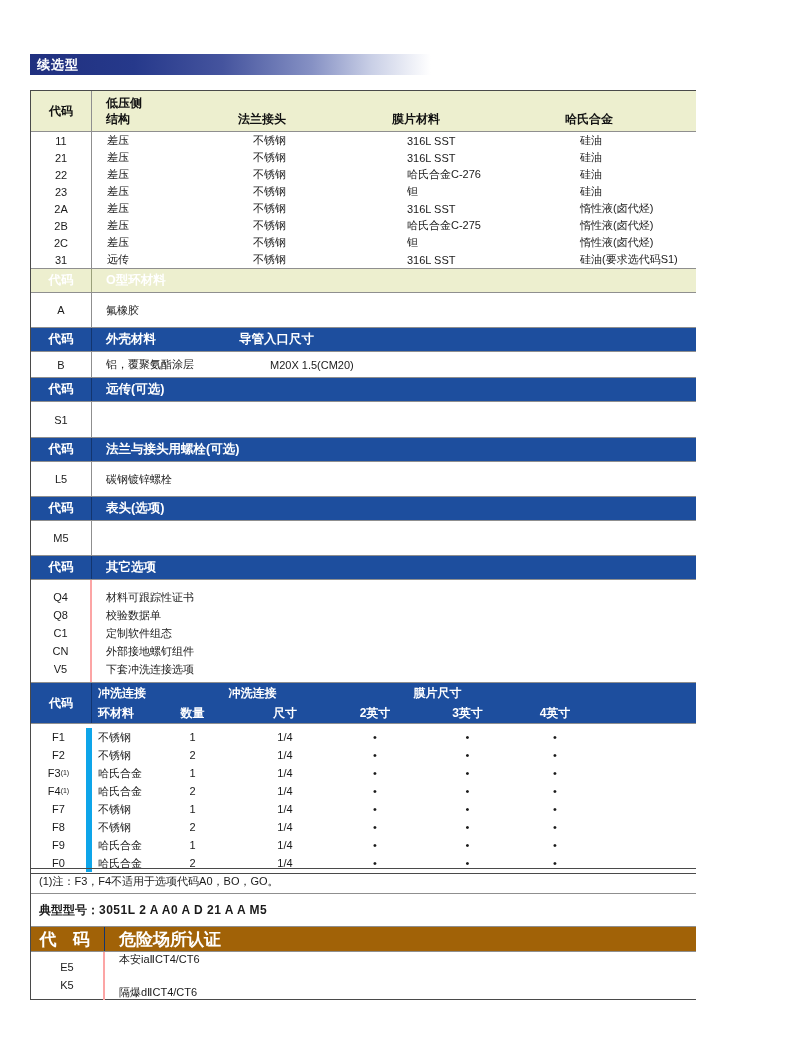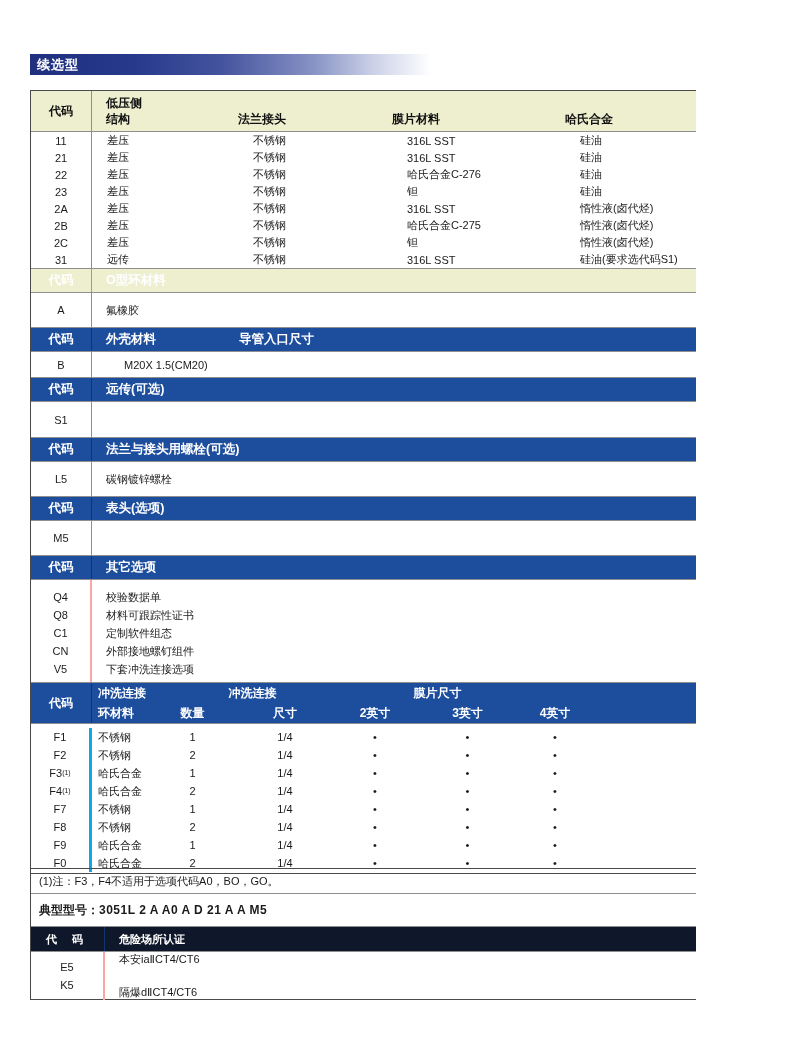--- a/index.html
+++ b/index.html
@@ -34,28 +34,28 @@
   .secrow{font-size:11px;}
   .h34{height:34px;} .h25{height:25px;} .h35{height:35px;}
   .multiblock{font-size:11px;}
   .mb-line{line-height:18px;}
   .flushband{height:40px;background:#1d4e9e;color:#fff;font-weight:bold;font-size:12px;}
   .flushband .gfh{display:grid;grid-template-columns:61px 68px 65px 120px 60px 125px 50px 1fr;grid-template-rows:20px 20px;height:40px;}
   .fh-code{grid-row:1/3;grid-column:1;display:flex;align-items:center;justify-content:center;border-right:1px solid #12356f;}
   .fh{display:flex;align-items:center;}
   .fhc{display:flex;align-items:center;justify-content:center;}
   .frow{height:18px;font-size:11px;}
-  .frow .code{border-right:3px solid #0ea5e9;}
+  .frow .code{border-right:6px solid #0ea5e9;}
   .bullet{font-size:11px;line-height:1;}
   sup.s{font-size:7px;vertical-align:super;line-height:0;}
   .notebox{height:24px;display:flex;align-items:center;padding-left:8px;font-size:11px;}
   .typicalbox{height:32px;display:flex;align-items:center;padding-left:8px;font-size:12px;}
   .typicalbox .lbl{font-weight:bold;}
   .typicalbox .val{font-weight:bold;letter-spacing:0.5px;}
-  .hzband{height:24px;background:#0f172a;color:#fff;font-weight:bold;font-size:11px;}
+  .hzband{height:24px;background:#a16207;color:#fff;font-weight:bold;font-size:17px;font-family:Liberation Serif, serif;}
   .hzband .code{border-right:1px solid #12356f;letter-spacing:6px;}
   .hzbody{height:47px;font-size:11px;}
   .hzbody .gh{height:100%;}
   .hz-codes{border-right:2px solid #fca5a5;display:flex;flex-direction:column;align-items:center;justify-content:center;gap:6px;}
   .hz-texts{display:flex;flex-direction:column;justify-content:center;gap:18px;padding-left:14px;}
 </style>
 </head>
 <body>
 
 <div class="page">
@@ -145,20 +145,21 @@
       <div class="cell">氟橡胶</div>
     </div>
 
     <div class="g3 band-blue">
       <div class="code">代码</div>
       <div class="cell">外壳材料</div>
       <div class="cell" style="padding-left:1px;">导管入口尺寸</div>
     </div>
     <div class="g3 secrow h25">
       <div class="code">B</div>
+      <div class="cell">铝，覆聚氨酯涂层</div>
       <div class="cell" style="padding-left:1px;margin-left:31px;">M20X 1.5(CM20)</div>
     </div>
 
     <div class="g2 band-blue">
       <div class="code">代码</div>
       <div class="cell">远传(可选)</div>
     </div>
     <div class="g2 secrow h35">
       <div class="code">S1</div>
     </div>
@@ -187,22 +188,22 @@
     <div class="multiblock" style="height:102px;">
       <div class="g2" style="height:100%;">
         <div class="hz-codes" style="gap:0;justify-content:flex-start;padding-top:8px;">
           <div class="mb-line">Q4</div>
           <div class="mb-line">Q8</div>
           <div class="mb-line">C1</div>
           <div class="mb-line">CN</div>
           <div class="mb-line">V5</div>
         </div>
         <div class="hz-texts" style="gap:0;justify-content:flex-start;padding-top:8px;">
+          <div class="mb-line">材料可跟踪性证书</div>
           <div class="mb-line">校验数据单</div>
-          <div class="mb-line">材料可跟踪性证书</div>
           <div class="mb-line">定制软件组态</div>
           <div class="mb-line">外部接地螺钉组件</div>
           <div class="mb-line">下套冲洗连接选项</div>
         </div>
       </div>
     </div>
 
     <div class="flushband">
       <div class="gfh">
         <div class="fh-code">代码</div>

